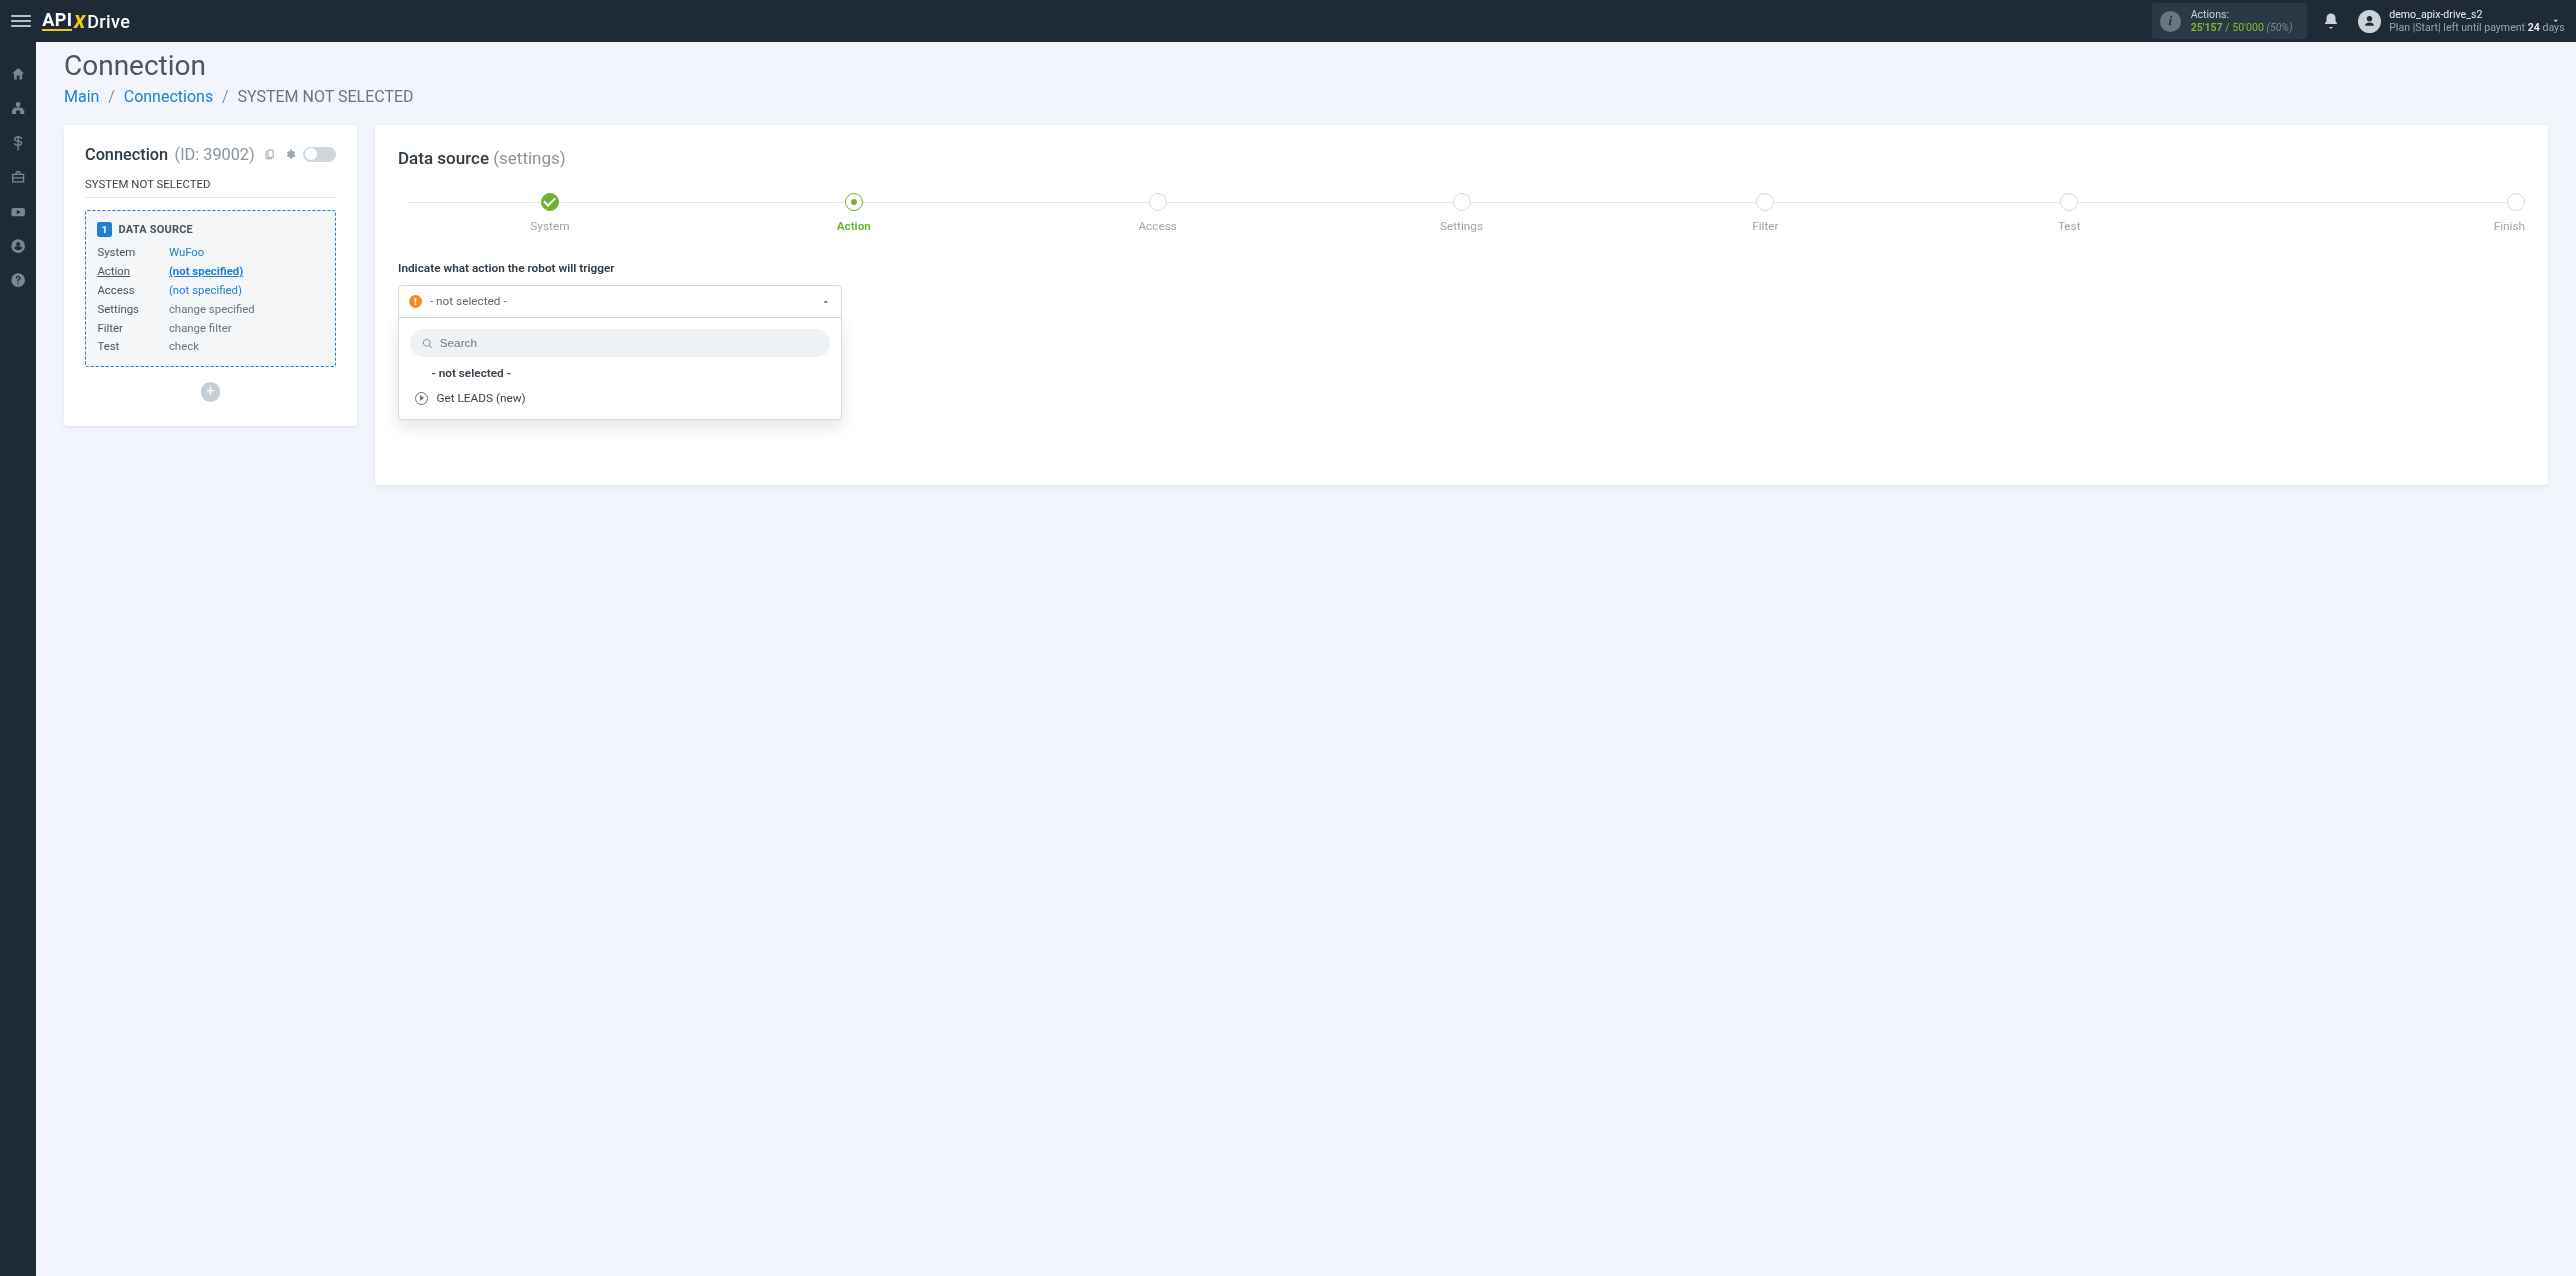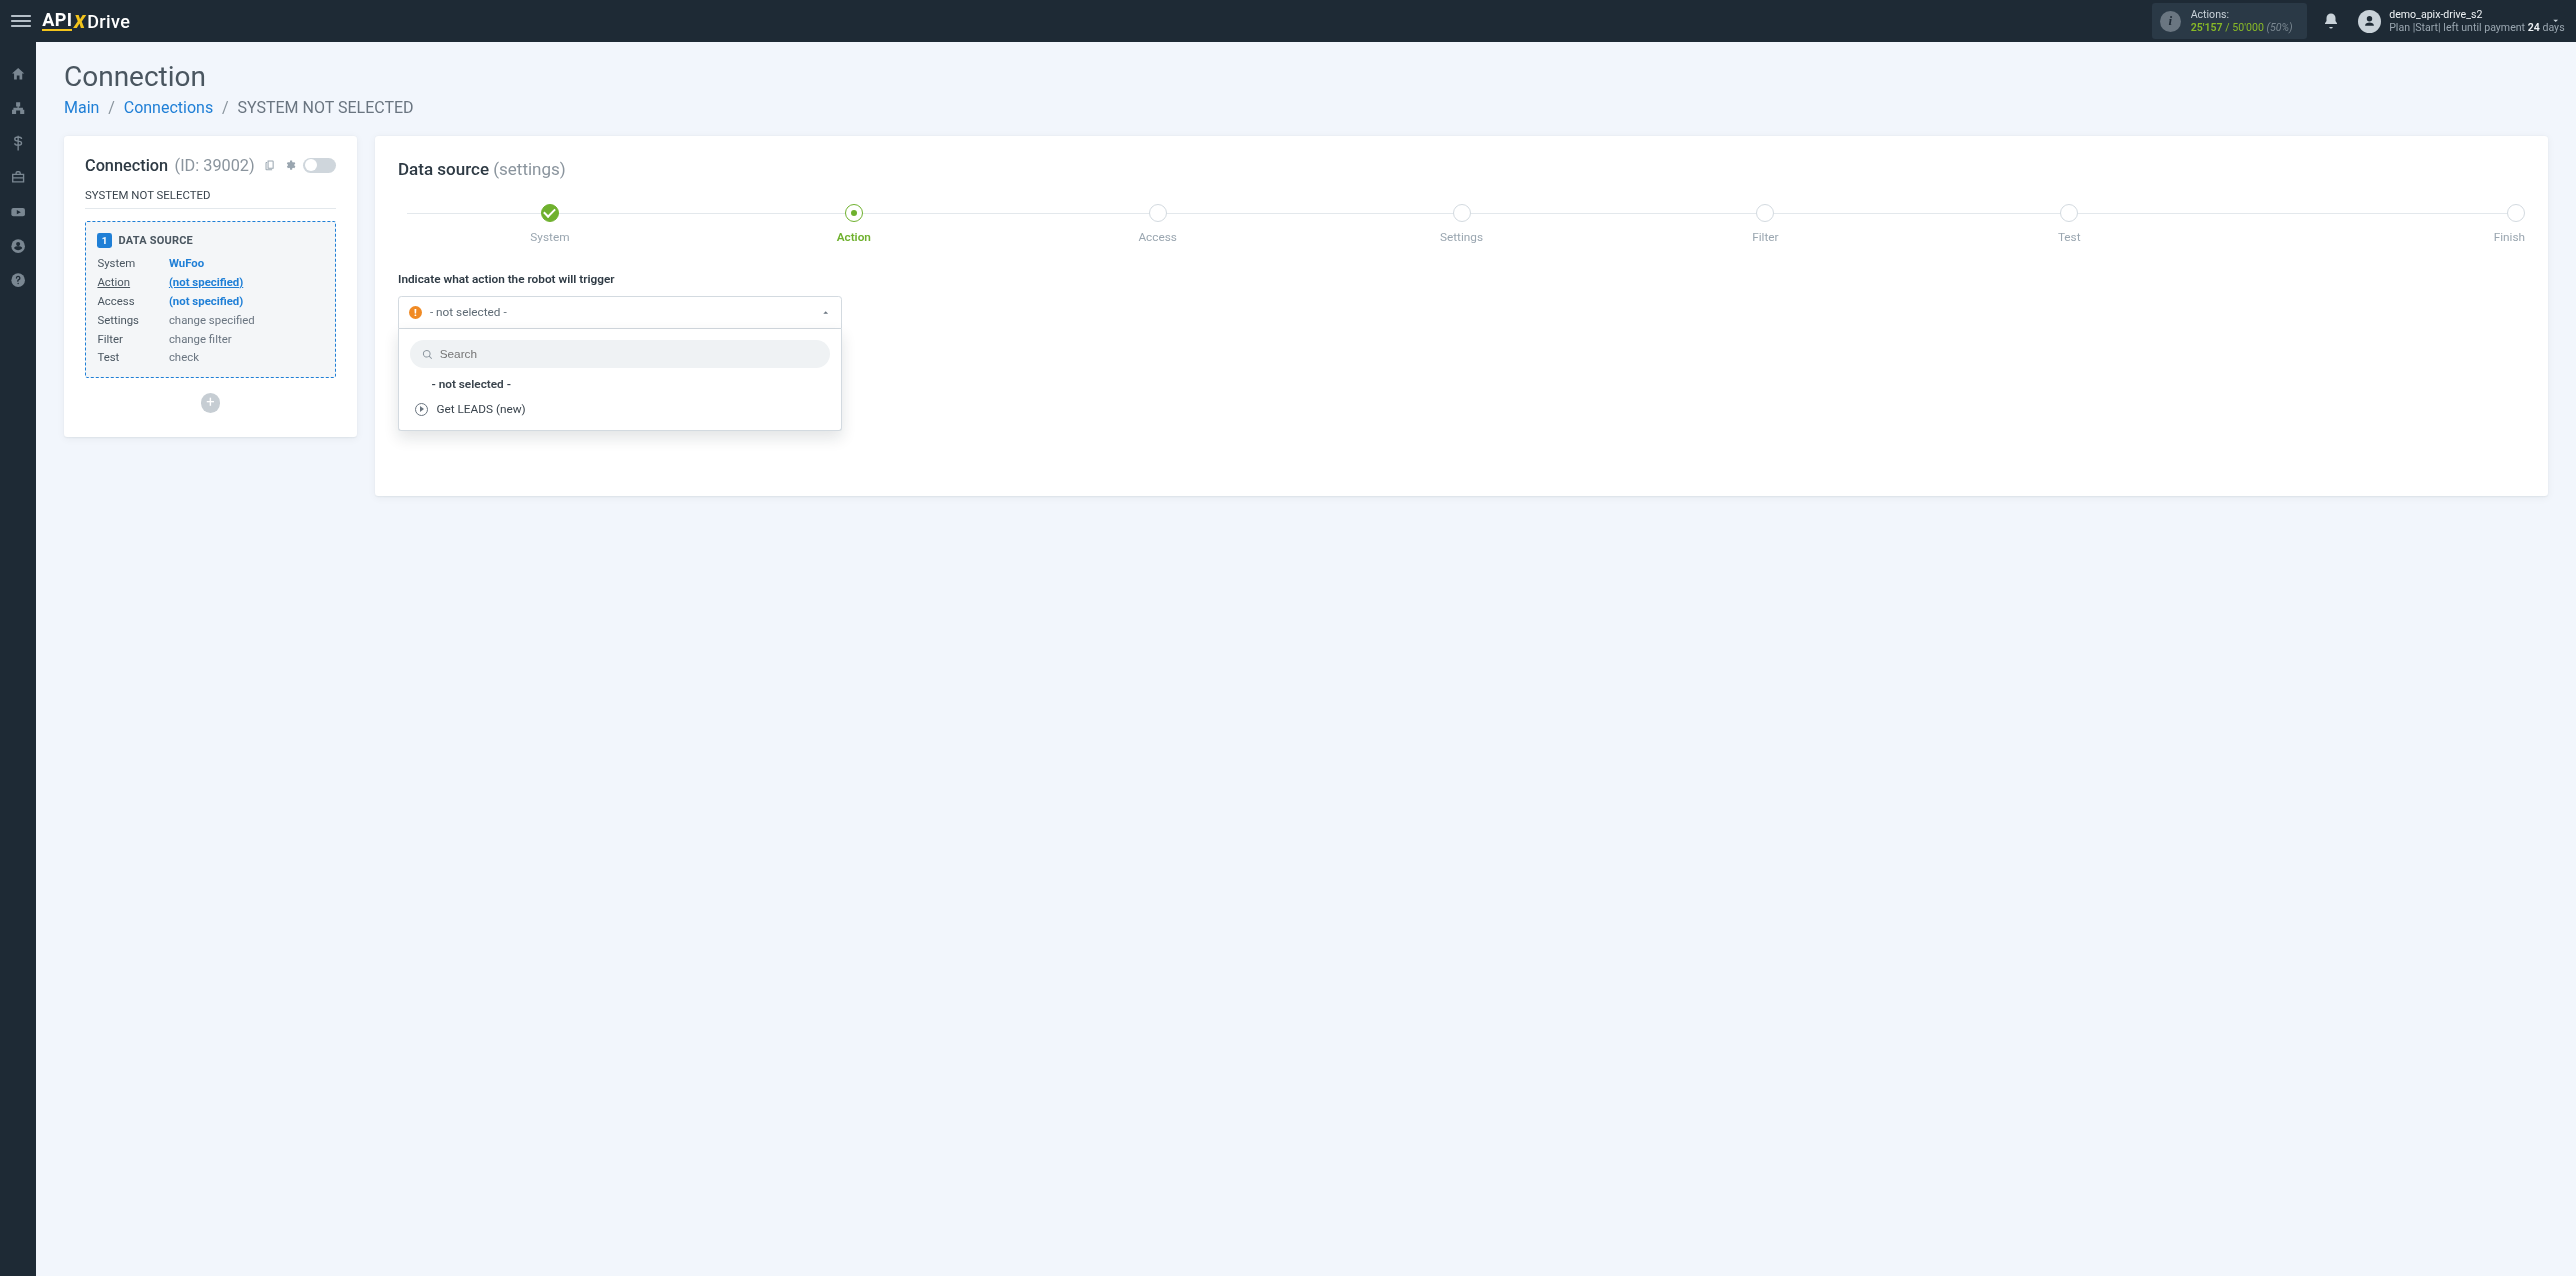--- a/index.html
+++ b/index.html
@@ -27,42 +27,42 @@
   .user-text { font-size:10.6px; line-height:1.25;}
   .user-text .name { color:#eef2f5;}
   .user-text .plan { color:#9aa6b0;}
   .user-text .plan b { color:#eef2f5; font-weight:600;}
   .caret-down { width:11.4px; height:11.4px; fill:#c9d2d9; margin-left:auto; position:absolute; right:14.7px;}
   
   .shell { display:flex; height:calc(100% - 42px); }
   .rail { width:36px; background:#1e2a35; display:flex; flex-direction:column; align-items:center; padding-top:24.4px; gap:18px;}
   .rail .ic { width:16.3px; height:16.3px; fill:#7a8792; cursor:pointer;}
   
-  .page { flex:1; padding:18px 28px; overflow:auto;}
+  .page { flex:1; padding:7px 28px; overflow:auto;}
   .page h1 { font-size:28px; font-weight:400; color:#4a5660; margin-bottom:4.9px;}
   .crumbs { font-size:16px; color:#6a7580; margin-bottom:19.5px;}
   .crumbs a { color:#1f7fd6; text-decoration:none;}
   .crumbs .sep { color:#8a949d; margin:0 4.9px;}
   .cols { display:flex; gap:18px; align-items:flex-start;}
   
   .card { background:#fff; border-radius:3.3px; box-shadow:0 0.8px 1.6px rgba(20,30,40,.06), 0 1.6px 8.1px rgba(20,30,40,.05);}
   .left-card { width:293px; padding:19.5px 21px 24.4px;}
   .left-card h2 { font-size:16.3px; font-weight:500; color:#2e3a44; display:flex; align-items:center; gap:6.5px;}
   .left-card h2 .sub { color:#8a949d; font-weight:400;}
   .hdr-icons svg { width:12.2px; height:12.2px; fill:#9aa6b0; cursor:pointer; margin-left:3.3px;}
   .toggle { width:33px; height:15.5px; border-radius:16.3px; background:#cfd6dc; position:relative; cursor:pointer; margin-left:auto;}
   .toggle .knob { width:12.2px; height:12.2px; border-radius:50%; background:#fff; position:absolute; top:1.6px; left:1.6px;}
   .subhead { font-size:11.4px; color:#3a444d; margin-top:13px; padding-bottom:6.5px; border-bottom:0.8px solid #e3e8ec; margin-bottom:11.4px;}
   .ds-box { border:1.2px dashed #1f7fd6; border-radius:2.4px; background:#f4f6f8; padding:11.4px 11.4px 13px;}
   .ds-box .ds-title { display:flex; align-items:center; gap:6.5px; font-size:11px; font-weight:700; color:#4a5660; letter-spacing:0.2px; margin-bottom:8.1px;}
   .ds-box .badge { width:14.7px; height:14.7px; background:#1f7fd6; color:#fff; font-size:9.8px; font-weight:700; border-radius:2.4px; display:flex; align-items:center; justify-content:center;}
   .ds-rows { display:grid; grid-template-columns:65px 1fr; row-gap:4.9px; column-gap:6.5px; font-size:11.4px;}
   .ds-rows .k { color:#4a5660;}
   .ds-rows .k.active { text-decoration:underline;}
-  .ds-rows .v-link { color:#1f7fd6; cursor:pointer;font-weight:bold;}
+  .ds-rows .v-link { color:#1f7fd6; cursor:pointer;}
   .ds-rows .v-link.em { font-weight:700; text-decoration:underline;}
   .ds-rows .v-muted { color:#6a7580;}
   .add-btn { width:19.5px; height:19.5px; border-radius:50%; background:#c6cdd3; color:#fff; font-size:14.7px; line-height:1; display:flex; align-items:center; justify-content:center; margin:14.7px auto 0; cursor:pointer;}
   
   .right-card { flex:1; padding:23px 23px 65px;}
   .right-card h2 { font-size:17px; font-weight:500; color:#2e3a44;}
   .right-card h2 .sub { color:#8a949d; font-weight:400;}
   .stepper { display:flex; align-items:flex-start; margin:24.4px 0 28px; position:relative;}
   .step { flex:1; display:flex; flex-direction:column; align-items:center; position:relative; font-size:11.8px;}
   .step:first-child{ align-items:flex-start;}

